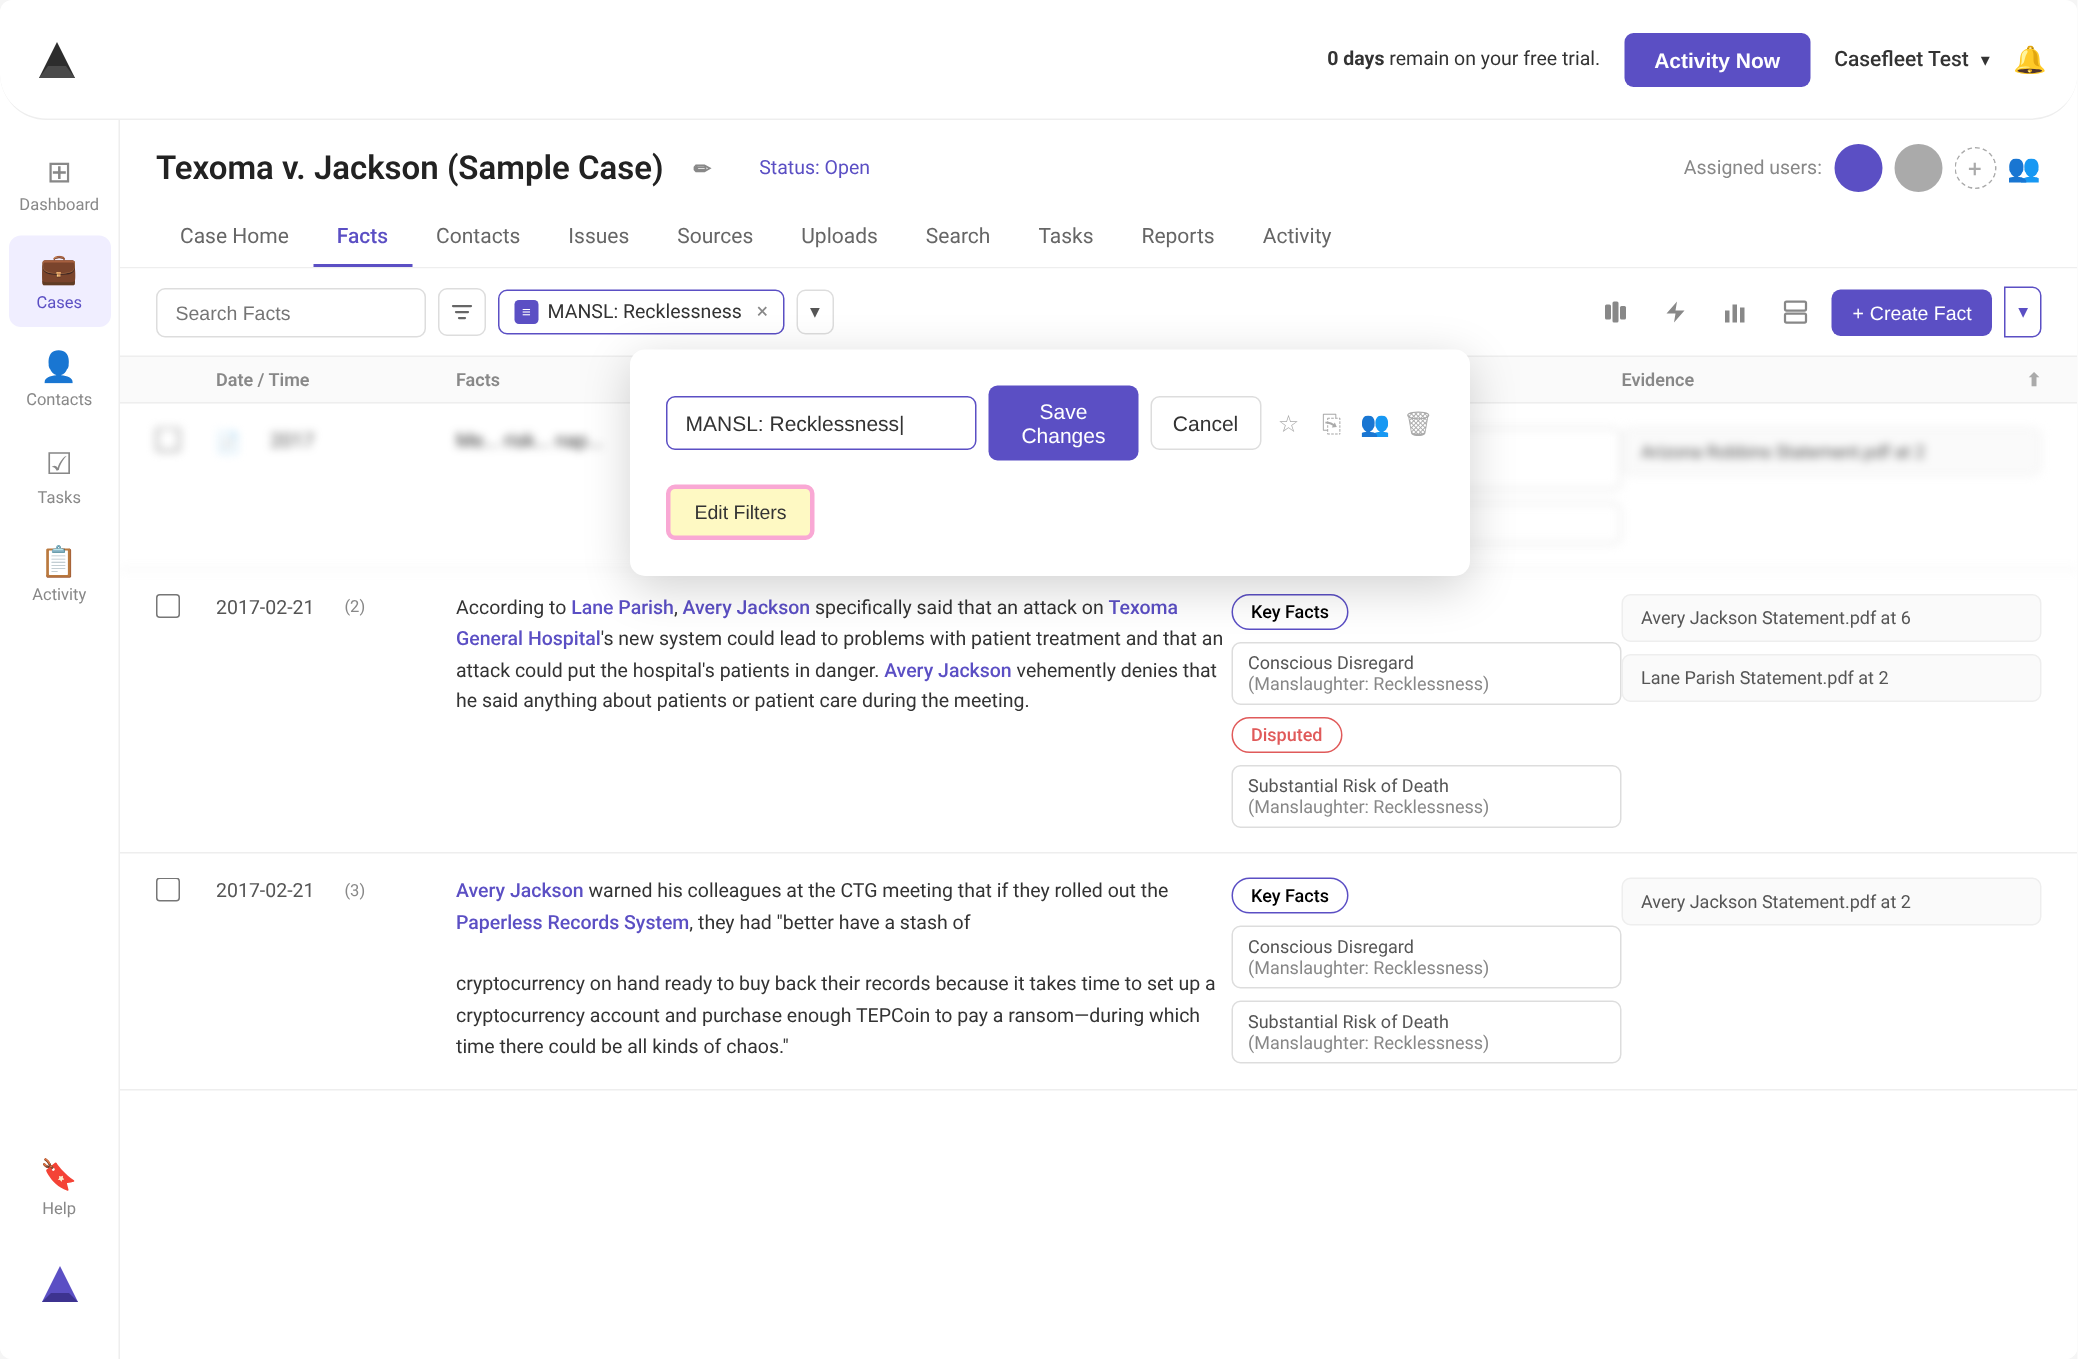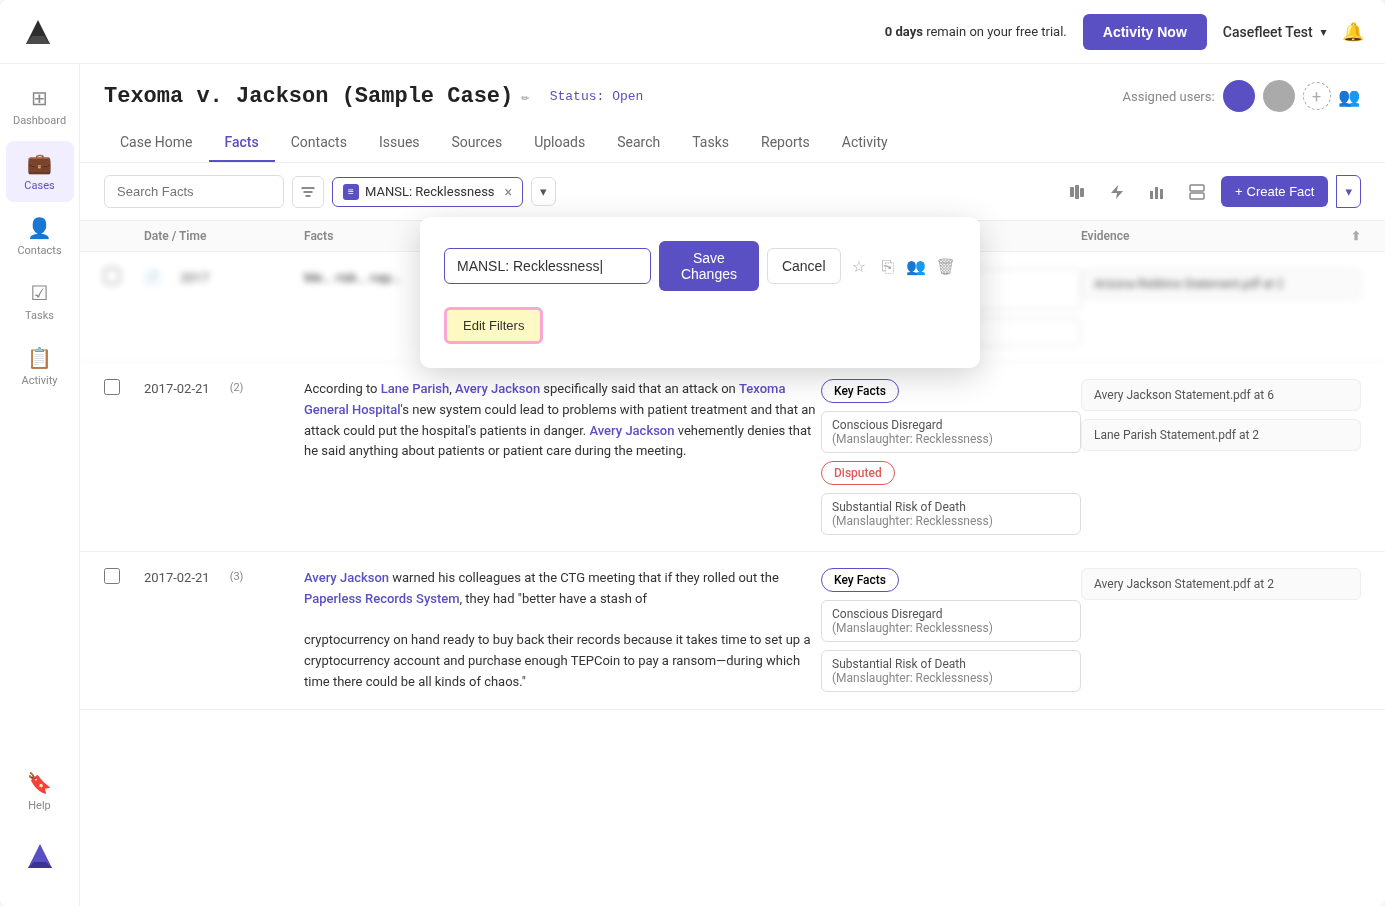--- a/index.html
+++ b/index.html
@@ -1,21 +1,21 @@
 <!DOCTYPE html>
 <html><head>
   <meta charset="utf-8">
   <style>
     * { box-sizing: border-box; margin: 0; padding: 0; }
     body { font-family: -apple-system, BlinkMacSystemFont, 'Segoe UI', Roboto, sans-serif; background: #f5f5f5; font-size: 13px; color: #333; }
 
     .app-container { display: flex; flex-direction: column; height: 906px; width: 1385px; overflow: hidden; background: #fff; border-radius: 8px; }
 
     
-    .top-bar { display: flex; align-items: center; justify-content: space-between; padding: 0 20px; height: 64px; background: #fff; border-bottom: 1px solid #eee; }
+    .top-bar { display: flex; align-items: center; justify-content: space-between; padding: 0 20px; height: 80px; background: #fff; border-bottom: 1px solid #eee; border-radius: 31px; }
     .top-bar-left { display: flex; align-items: center; gap: 12px; }
     .logo { width: 36px; height: 36px; display: flex; align-items: center; justify-content: center; }
     .logo svg { width: 32px; height: 32px; }
     .top-bar-right { display: flex; align-items: center; gap: 16px; }
     .subscribe-btn { background: #5b4fc4; color: #fff; border: none; border-radius: 6px; padding: 10px 20px; font-size: 14px; font-weight: 600; cursor: pointer; }
     .user-area { display: flex; align-items: center; gap: 8px; font-size: 14px; font-weight: 500; cursor: pointer; }
     .chevron-icon { font-size: 12px; }
     .bell-icon { font-size: 18px; cursor: pointer; }
 
     
@@ -30,21 +30,21 @@
     .sidebar-item-label { font-size: 11px; color: #888; }
     .sidebar-item.active .sidebar-item-label { color: #5b4fc4; }
     .sidebar-bottom { margin-top: auto; display: flex; flex-direction: column; align-items: center; gap: 8px; padding-bottom: 12px; }
 
     
     .content-area { flex: 1; display: flex; flex-direction: column; overflow: hidden; }
 
     
     .case-header { padding: 16px 24px 0; background: #fff; border-bottom: 1px solid #eee; }
     .case-title-row { display: flex; align-items: center; justify-content: space-between; margin-bottom: 12px; }
-    .case-title { font-size: 22px; font-weight: 600; color: #222; display: flex; align-items: center; gap: 8px; font-family: Liberation Mono, monospace; }
+    .case-title { font-size: 22px; font-weight: 600; color: #222; display: flex; align-items: center; gap: 20px; }
     .case-status { font-size: 13px; color: #5b4fc4; margin-left: 12px; font-weight: 400; }
     .edit-icon { font-size: 14px; color: #888; cursor: pointer; }
     .assigned-users { display: flex; align-items: center; gap: 8px; }
     .assigned-label { font-size: 13px; color: #888; }
     .avatar { width: 32px; height: 32px; border-radius: 50%; background: #5b4fc4; display: flex; align-items: center; justify-content: center; color: #fff; font-size: 12px; font-weight: 600; }
     .avatar.gray { background: #aaa; }
     .add-user-btn { width: 28px; height: 28px; border-radius: 50%; border: 1px dashed #aaa; display: flex; align-items: center; justify-content: center; color: #aaa; cursor: pointer; font-size: 16px; }
     .manage-users-icon { font-size: 18px; color: #aaa; cursor: pointer; }
 
     

